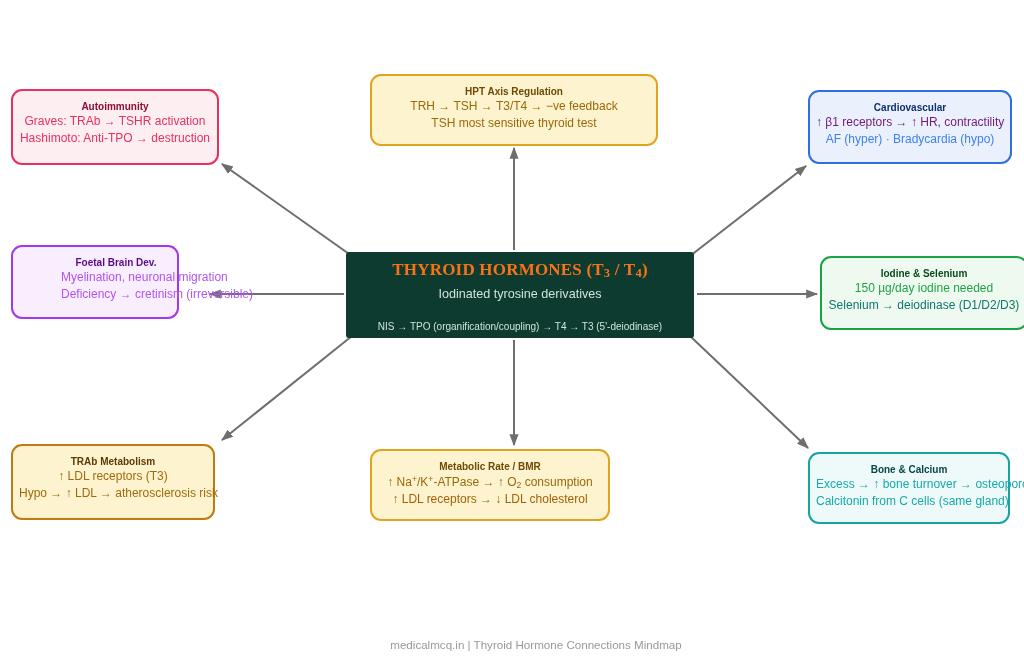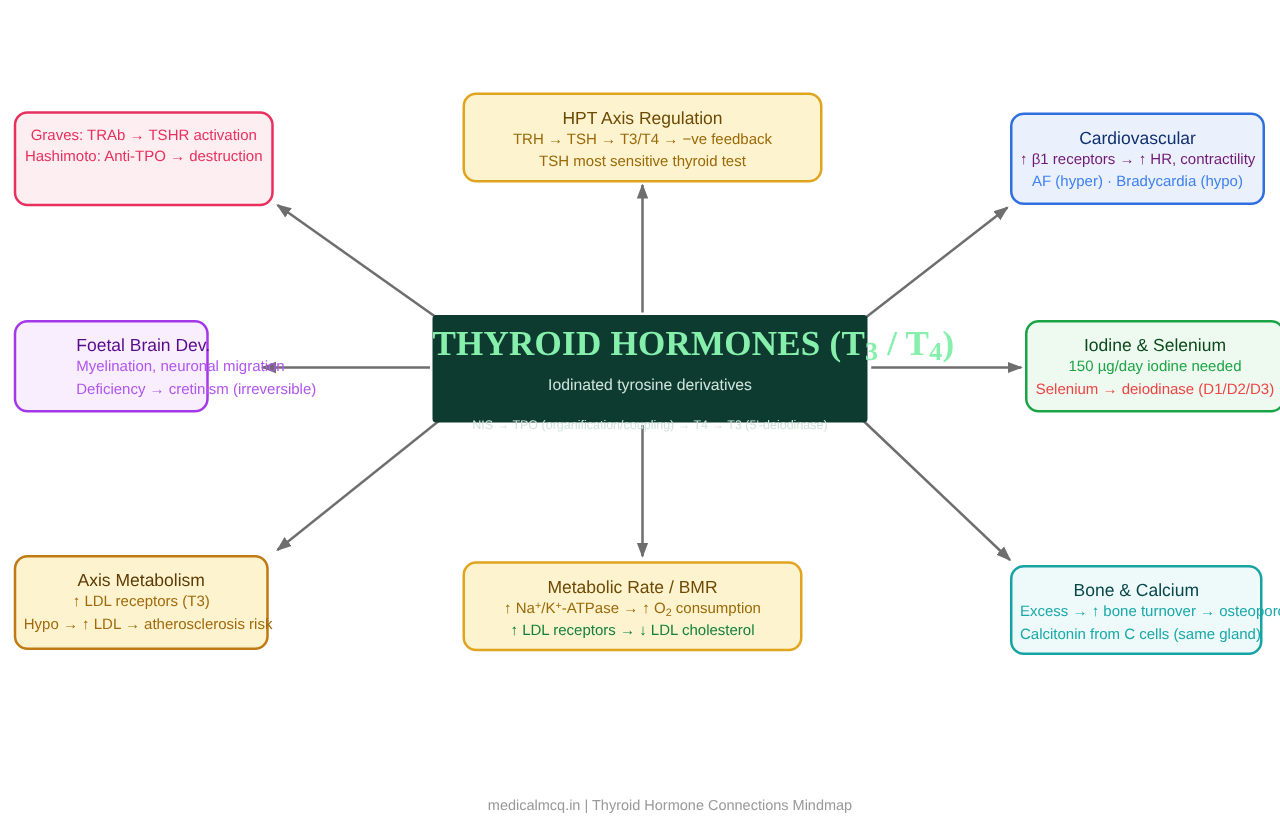--- a/index.html
+++ b/index.html
@@ -32,22 +32,22 @@
   .node {
     position: absolute;
     box-sizing: border-box;
     border-radius: 11px;
     border: 2px solid #000;
     text-align: center;
     padding: 9px 6px 10px 6px;
     z-index: 3;
   }
   .node .n-title {
-    font-size: 14px;
-    font-weight: normal;
+    font-size: 10px;
+    font-weight: bold;
     line-height: 1.32;
     white-space: nowrap;
   }
   .node .n-line {
     font-size: 12px;
     line-height: 1.44;
     white-space: nowrap;
   }
 
   
@@ -59,23 +59,23 @@
     height: 86px;
     background: #0d3b30;
     border-radius: 3px;
     box-sizing: border-box;
     text-align: center;
     padding-top: 8px;
     z-index: 4;
   }
   #central .c-title {
     font-family: "Liberation Serif", serif;
-    font-size: 28px;
+    font-size: 17px;
     font-weight: bold;
-    color: #86efac;
+    color: #f97316;
     letter-spacing: 0.2px;
     line-height: 1.15;
     white-space: nowrap;
   }
   #central .c-title sub {
     font-size: 0.74em;
     vertical-align: -0.18em;
   }
   #central .c-sub1 {
     font-size: 12.6px;
@@ -131,52 +131,53 @@
 
   <div id="central">
     <div class="c-title">
       <span>THYROID HORMONES (T</span><sub>3</sub><span> / T</span><sub>4</sub><span>)</span>
     </div>
     <div class="c-sub1">Iodinated tyrosine derivatives</div>
     <div class="c-sub2">NIS → TPO (organification/coupling) → T4 → T3 (5'-deiodinase)</div>
   </div>
 
   <div class="node" style="left: 11px; top: 89px; width: 208px; height: 76px; background: rgb(253, 238, 242); border-color: rgb(232, 48, 94);">
+      <div class="n-title" style="color: rgb(140, 15, 48);">Autoimmunity</div>
       <div class="n-line" style="color: rgb(232, 48, 94);">Graves: TRAb → TSHR activation</div>
       <div class="n-line" style="color: rgb(232, 48, 94);">Hashimoto: Anti-TPO → destruction</div>
     </div>
     <div class="node" style="left: 370px; top: 74px; width: 288px; height: 72px; background: rgb(253, 243, 207); border-color: rgb(224, 164, 30);">
       <div class="n-title" style="color: rgb(110, 74, 5);">HPT Axis Regulation</div>
       <div class="n-line" style="color: rgb(154, 106, 8);">TRH → TSH → T3/T4 → −ve feedback</div>
       <div class="n-line" style="color: rgb(154, 106, 8);">TSH most sensitive thyroid test</div>
     </div>
     <div class="node" style="left: 808px; top: 90px; width: 204px; height: 74px; background: rgb(234, 241, 253); border-color: rgb(47, 111, 224);">
       <div class="n-title" style="color: rgb(16, 48, 110);">Cardiovascular</div>
       <div class="n-line" style="color: #701a75;">↑ β1 receptors → ↑ HR, contractility</div>
       <div class="n-line" style="color: rgb(63, 128, 240);">AF (hyper) · Bradycardia (hypo)</div>
     </div>
-    <div class="node" style="left: 11px; top: 256px; width: 156px; height: 74px; background: rgb(248, 238, 253); border-color: rgb(164, 56, 232); padding-left: 48px;">
+    <div class="node" style="left: 11px; top: 245px; width: 168px; height: 74px; background: rgb(248, 238, 253); border-color: rgb(164, 56, 232); padding-left: 48px;">
       <div class="n-title" style="color: rgb(90, 11, 140);">Foetal Brain Dev.</div>
       <div class="n-line" style="color: rgb(177, 85, 239);">Myelination, neuronal migration</div>
       <div class="n-line" style="color: rgb(177, 85, 239);">Deficiency → cretinism (irreversible)</div>
     </div>
     <div class="node" style="left: 820px; top: 256px; width: 208px; height: 74px; background: rgb(238, 250, 240); border-color: rgb(25, 163, 68);">
       <div class="n-title" style="color: rgb(11, 74, 28);">Iodine &amp; Selenium</div>
       <div class="n-line" style="color: rgb(31, 163, 71);">150 µg/day iodine needed</div>
-      <div class="n-line" style="color: #ef4444; text-align: center;">Selenium → deiodinase (D1/D2/D3)</div>
+      <div class="n-line" style="color: #0f766e; text-align: center;">Selenium → deiodinase (D1/D2/D3)</div>
     </div>
     <div class="node" style="left: 11px; top: 444px; width: 204px; height: 76px; background: rgb(253, 243, 207); border-color: rgb(192, 122, 18);">
-      <div class="n-title" style="color: rgb(93, 59, 5);">Axis Metabolism</div>
+      <div class="n-title" style="color: rgb(93, 59, 5);">TRAb Metabolism</div>
       <div class="n-line" style="color: rgb(160, 106, 12);">↑ LDL receptors (T3)</div>
       <div class="n-line" style="color: rgb(160, 106, 12);">Hypo → ↑ LDL → atherosclerosis risk</div>
     </div>
-    <div class="node" style="left: 370px; top: 449px; width: 272px; height: 72px; background: rgb(253, 243, 207); border-color: rgb(224, 164, 30);">
+    <div class="node" style="left: 370px; top: 449px; width: 240px; height: 72px; background: rgb(253, 243, 207); border-color: rgb(224, 164, 30);">
       <div class="n-title" style="color: rgb(110, 74, 5);">Metabolic Rate / BMR</div>
       <div class="n-line" style="color: rgb(154, 106, 8);">↑ Na<sup>+</sup>/K<sup>+</sup>-ATPase → ↑ O<span class="subsc">2</span> consumption</div>
-      <div class="n-line" style="color: #15803d;">↑ LDL receptors → ↓ LDL cholesterol</div>
+      <div class="n-line" style="color: #a16207;">↑ LDL receptors → ↓ LDL cholesterol</div>
     </div>
     <div class="node" style="left: 808px; top: 452px; width: 202px; height: 72px; background: rgb(238, 250, 250); border-color: rgb(23, 163, 163);">
       <div class="n-title" style="color: rgb(7, 71, 74);">Bone &amp; Calcium</div>
       <div class="n-line" style="color: rgb(26, 168, 168);">Excess → ↑ bone turnover → osteoporosis</div>
       <div class="n-line" style="color: rgb(26, 168, 168); text-align: right;">Calcitonin from C cells (same gland)</div>
     </div>
     <div id="footer">medicalmcq.in | Thyroid Hormone Connections Mindmap</div>
 </div>
 
 </body></html>

